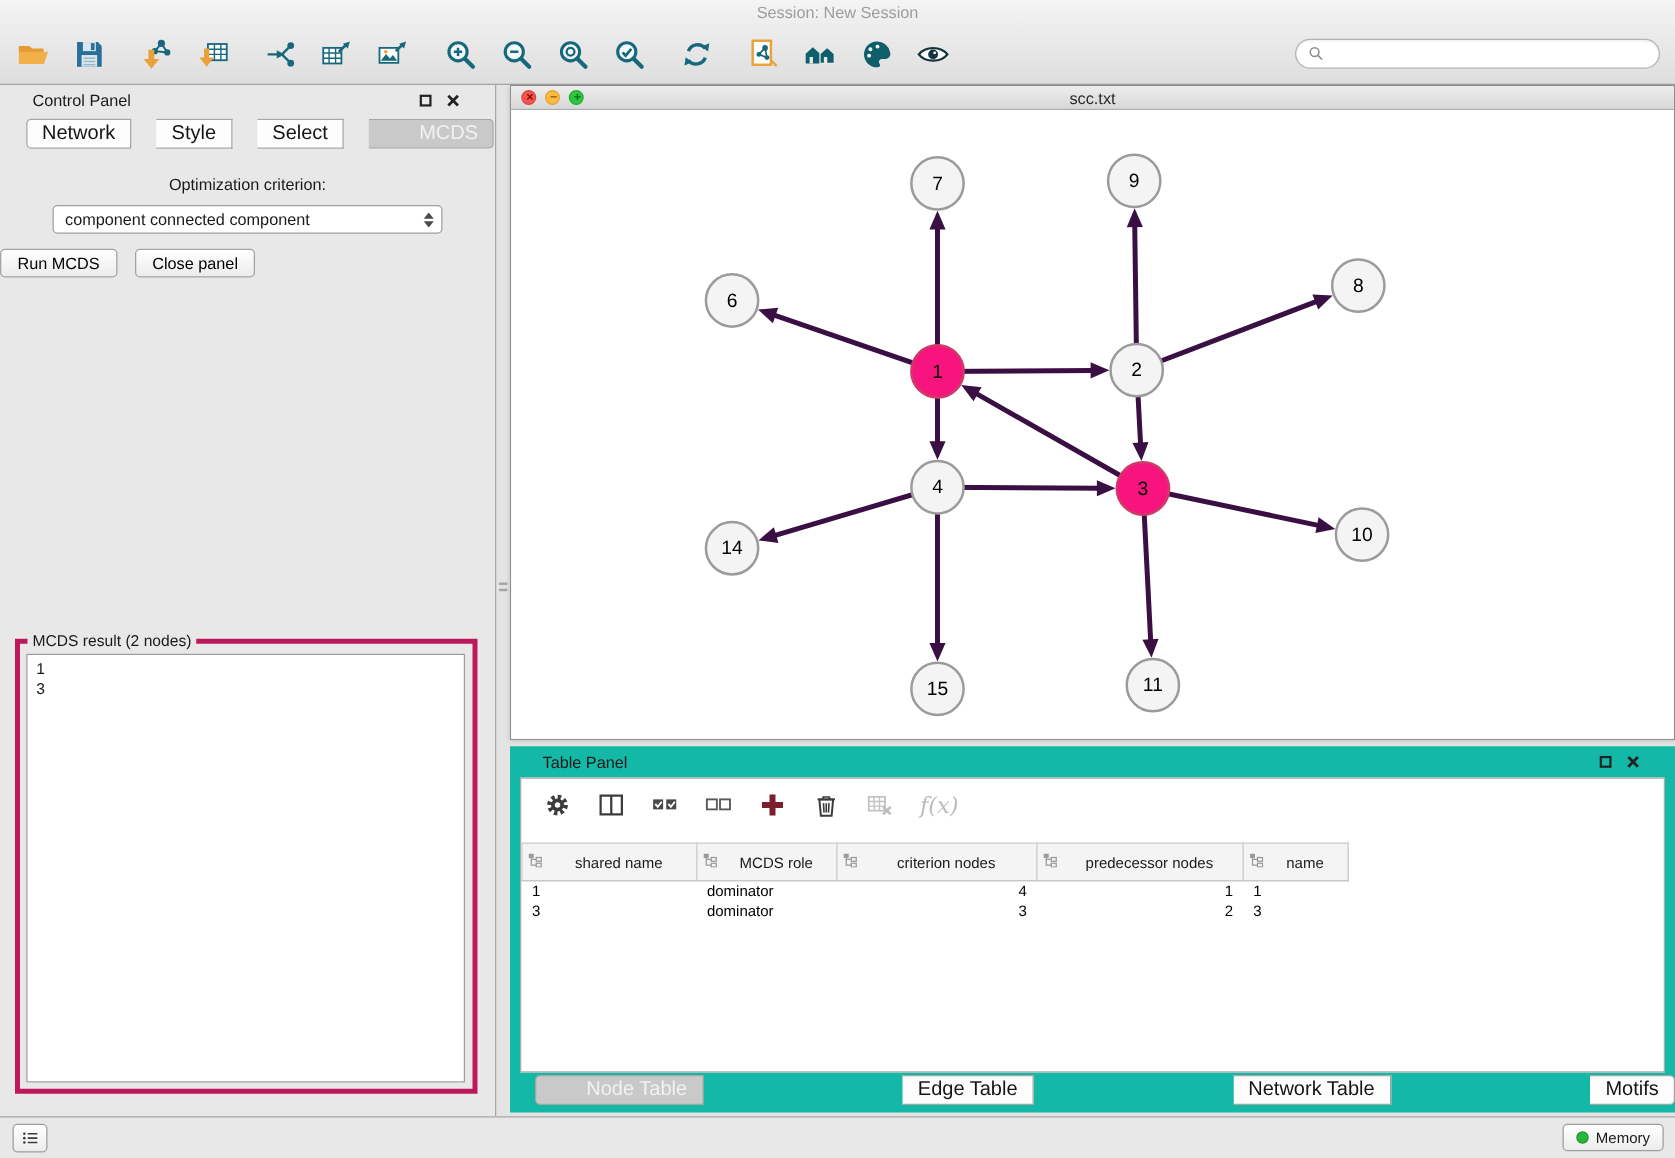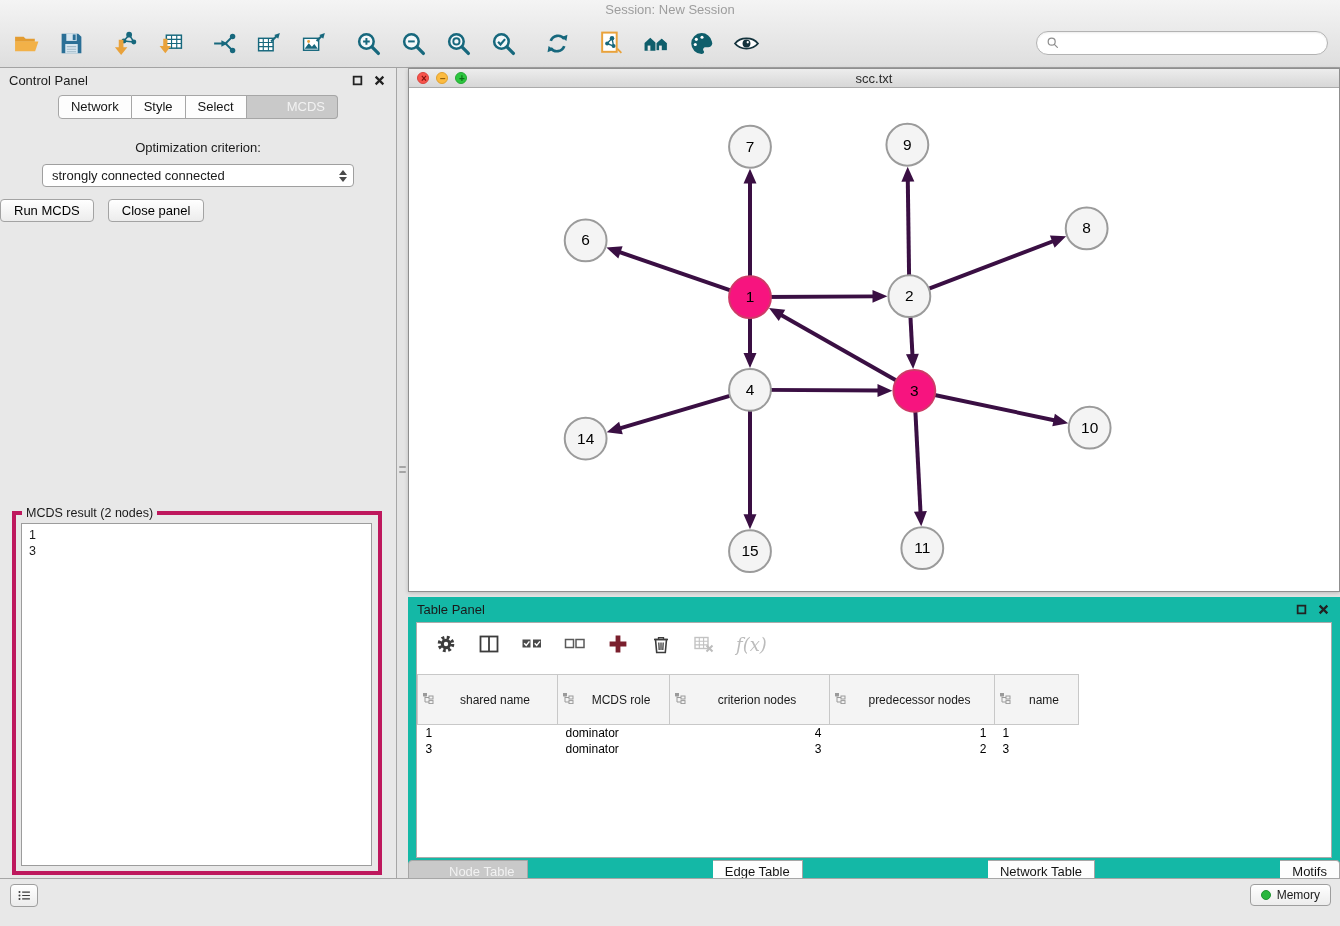--- a/index.html
+++ b/index.html
@@ -11,26 +11,26 @@
   .titlebar { position:absolute; top:0; left:0; right:0; height:19px; text-align:center; font-size:13px; color:#9d9d9d; line-height:20px; }
   .toolbar { position:absolute; top:19px; left:12px; height:49px; display:flex; align-items:center; }
   .tb-group { display:flex; align-items:center; gap:17px; margin-right:26px; }
   .tb-btn { width:28px; height:28px; display:flex; align-items:center; justify-content:center; cursor:default; }
   .tb-btn svg { width:27px; height:27px; }
   .search-box { position:absolute; right:12px; top:31px; width:292px; height:24px; background:#fff; border:1px solid #b3b3b3; border-radius:12px; display:flex; align-items:center; padding:0 9px; box-shadow:inset 0 1px 2px rgba(0,0,0,.08); }
   .search-box svg { width:14px; height:14px; margin-right:5px; flex:none; }
   .search-box input { border:none; outline:none; flex:1; font-size:13px; background:transparent; font-family:"Liberation Sans",sans-serif; }
 
   
-  .panel-header { height:24px; display:flex; align-items:center; padding:0 9px; font-size:13px; }
+  .panel-header { height:24px; display:flex; align-items:center; padding:0 26px; font-size:13px; }
   .panel-header .spacer { flex:1; }
   .win-btn { width:15px; height:15px; margin-left:7px; display:flex; align-items:center; justify-content:center; }
   .win-btn svg { width:11px; height:11px; }
 
-  .tab { font-size:13px; line-height:16px; padding:3px 12px; background:#fdfdfd; border:1px solid #a6a6a6; border-left:none; color:#151515; cursor:default; }
+  .tab { font-size:16px; line-height:16px; padding:3px 12px; background:#fdfdfd; border:1px solid #a6a6a6; border-left:none; color:#151515; cursor:default;margin-left:20px; }
   .tab:first-child { border-left:1px solid #a6a6a6; border-radius:4px 0 0 4px; }
   .tab:last-child { border-radius:0 4px 4px 0; }
   .tab.active { background:#c9c9c9; color:#f2f2f2;padding-left:40px; }
 
   
   .control-panel { position:absolute; left:0; top:68px; width:397px; bottom:33px; background:#e8e8e8; border-right:1px solid #a6a6a6; }
   .cp-tabs { display:flex; justify-content:center; margin-top:3px; }
   .opt-label { text-align:center; font-size:13px; margin-top:21px; }
   .dropdown { margin:9px auto 0; width:312px; height:23px; background:#fff; border:1px solid #9f9f9f; border-radius:4px; display:flex; align-items:center; padding:0 6px 0 9px; font-size:13px; }
   .dropdown .dd-text { flex:1; }
@@ -63,30 +63,30 @@
   .v-grip i { height:2px; background:#a5a5a5; border-radius:1px; }
 
   
   .table-panel { position:absolute; left:408px; top:597px; right:0; bottom:36px; background:#14b8a6; }
   .tp-content { position:absolute; left:8px; right:8px; top:25px; bottom:32px; background:#fff; border:1px solid #ababab; overflow:hidden; }
   .tp-toolbar { height:42px; display:flex; align-items:center; gap:21px; padding-left:18px; }
   .tp-btn { width:22px; height:22px; display:flex; align-items:center; justify-content:center; }
   .tp-btn svg { width:22px; height:22px; }
   .fx { font-family:"DejaVu Serif", serif; font-style:italic; font-size:18px; color:#bcbcbc; }
   table.datatable { border-collapse:collapse; font-size:12px; margin-top:9px; table-layout:fixed; }
-  table.datatable th { background:#f4f4f4; border:1px solid #c8c8c8; font-weight:normal; height:19px; padding:17px 4px; }
+  table.datatable th { background:#f4f4f4; border:1px solid #c8c8c8; font-weight:normal; height:19px; padding:7px 4px; }
   .th-inner { display:flex; align-items:center; }
   .th-inner svg { width:12px; height:12px; margin-right:3px; flex:none; }
   .th-label { flex:1; text-align:center; }
   table.datatable td { height:16px; padding:0 8px; color:#000; }
   td.num { text-align:right; padding-right:14px; }
   .tp-tabs { position:absolute; bottom:6px; left:0; right:0; display:flex; justify-content:space-between; }
 
   
-  .statusbar { position:absolute; left:0; bottom:0; right:0; height:48px; background:#e8e8e8; border-top:1px solid #a6a6a6; }
+  .statusbar { position:absolute; left:0; bottom:0; right:0; height:33px; background:#e8e8e8; border-top:1px solid #a6a6a6; }
   .list-btn { position:absolute; left:10px; top:5px; width:28px; height:23px; border:1px solid #9e9e9e; border-radius:4px; background:linear-gradient(#fff,#ececec); display:flex; align-items:center; justify-content:center; }
   .list-btn svg { width:17px; height:17px; }
   .memory-btn { position:absolute; right:9px; top:5px; height:22px; border:1px solid #9e9e9e; border-radius:4px; background:linear-gradient(#fff,#ececec); display:flex; align-items:center; gap:6px; padding:0 10px; font-size:12px; }
   .mem-dot { width:10px; height:10px; border-radius:50%; background:#28b63d; border:1px solid #1f9431; }
 </style>
 </head>
 <body>
 
 <div class="chrome">
   <div class="titlebar">
@@ -256,21 +256,21 @@
       </span>
   </div>
   <div class="cp-tabs" id="cp-tabs">
       <div class="tab">Network</div>
       <div class="tab">Style</div>
       <div class="tab">Select</div>
       <div class="tab active">MCDS</div>
     </div>
   <div class="opt-label">Optimization criterion:</div>
   <div class="dropdown">
-    <span class="dd-text">strongly connected connected</span>
+    <span class="dd-text">component connected component</span>
     <span class="spin">
         <b class="up"></b>
         <b class="down"></b>
       </span>
   </div>
   <div class="btn-row">
     <button class="btn">Run MCDS</button>
     <button class="btn">Close panel</button>
   </div>
   <div class="groupbox">

